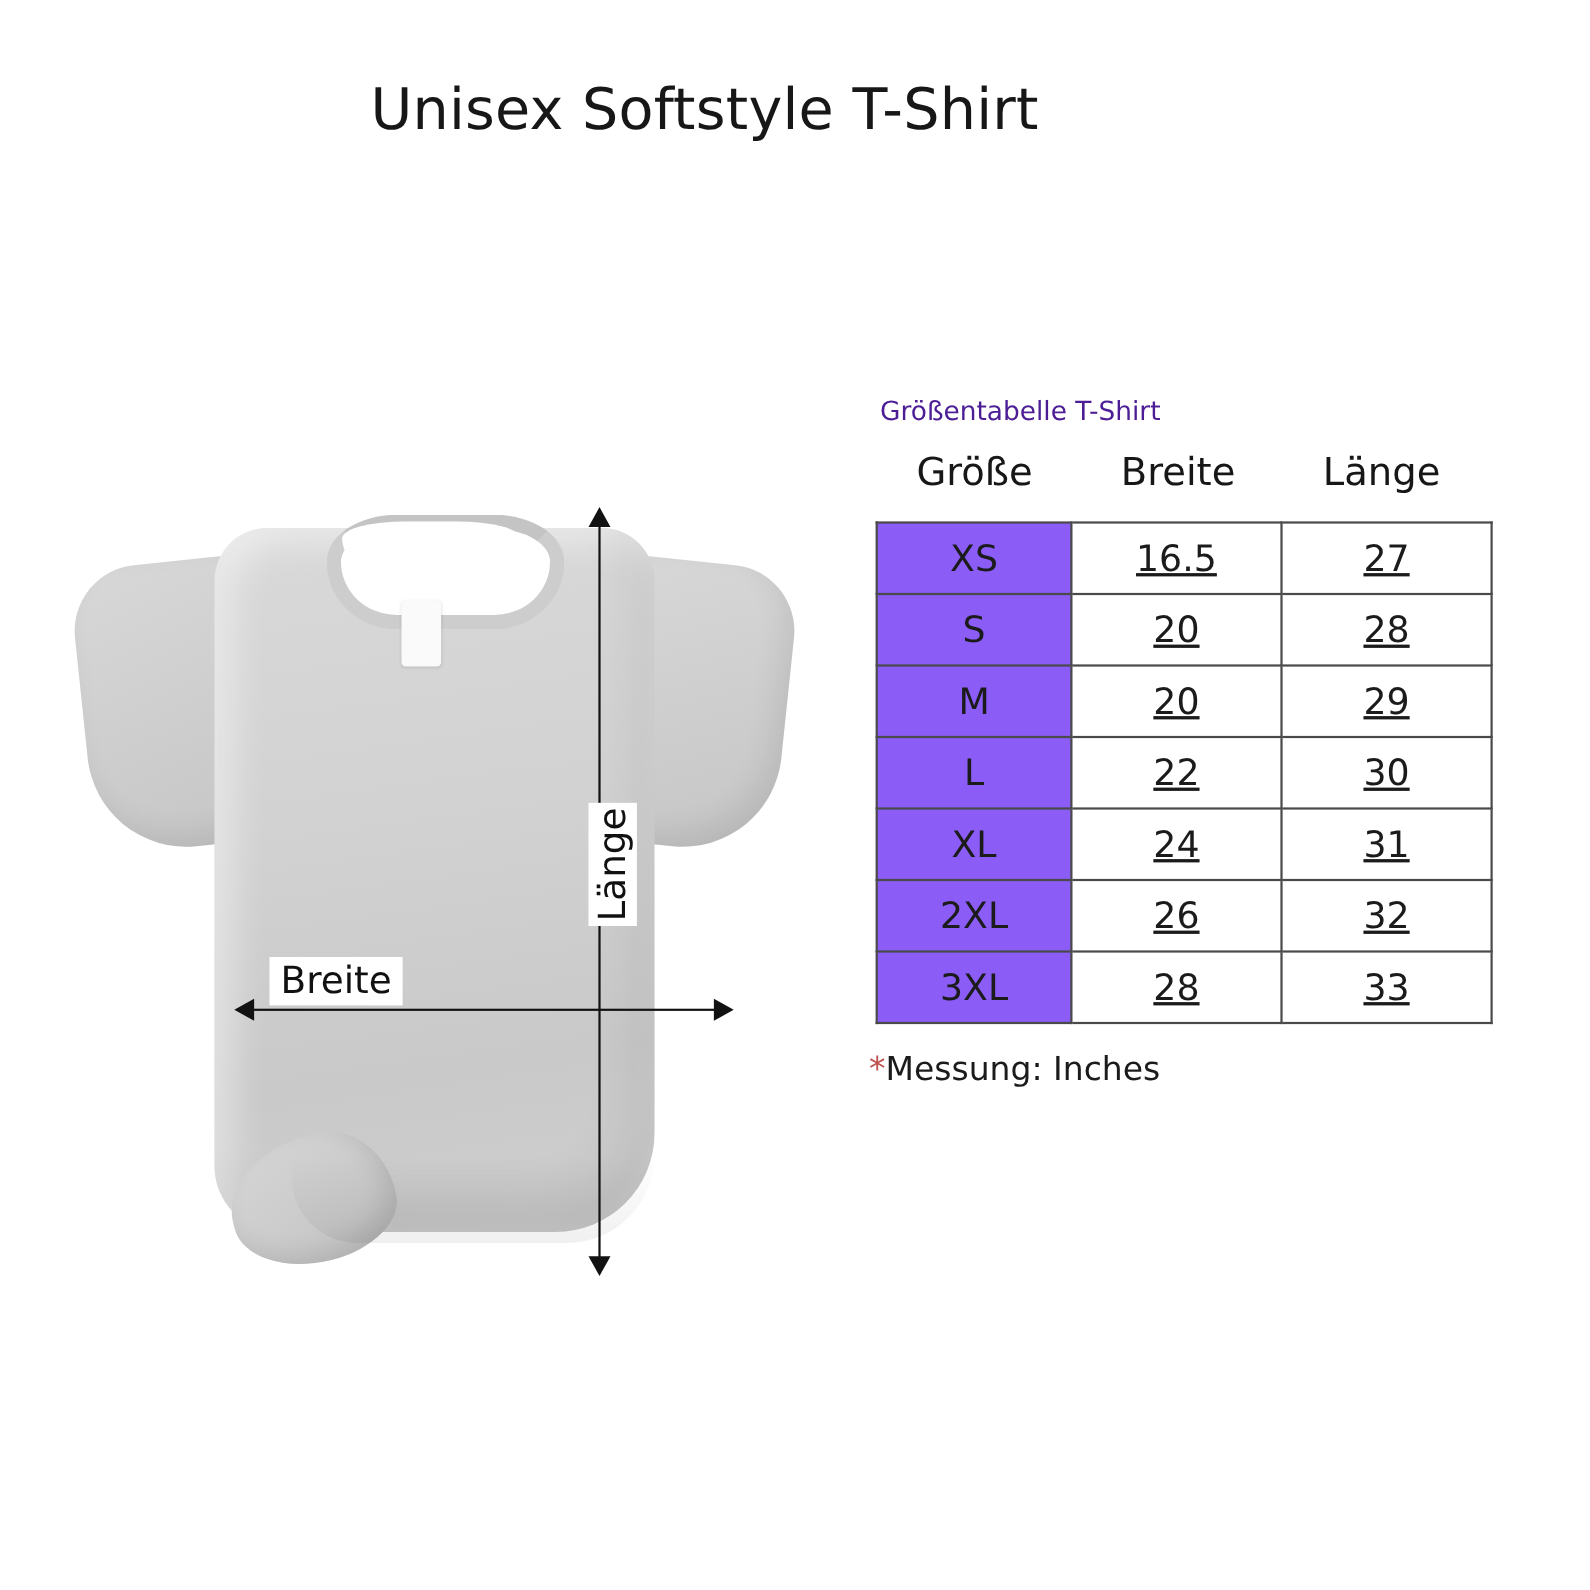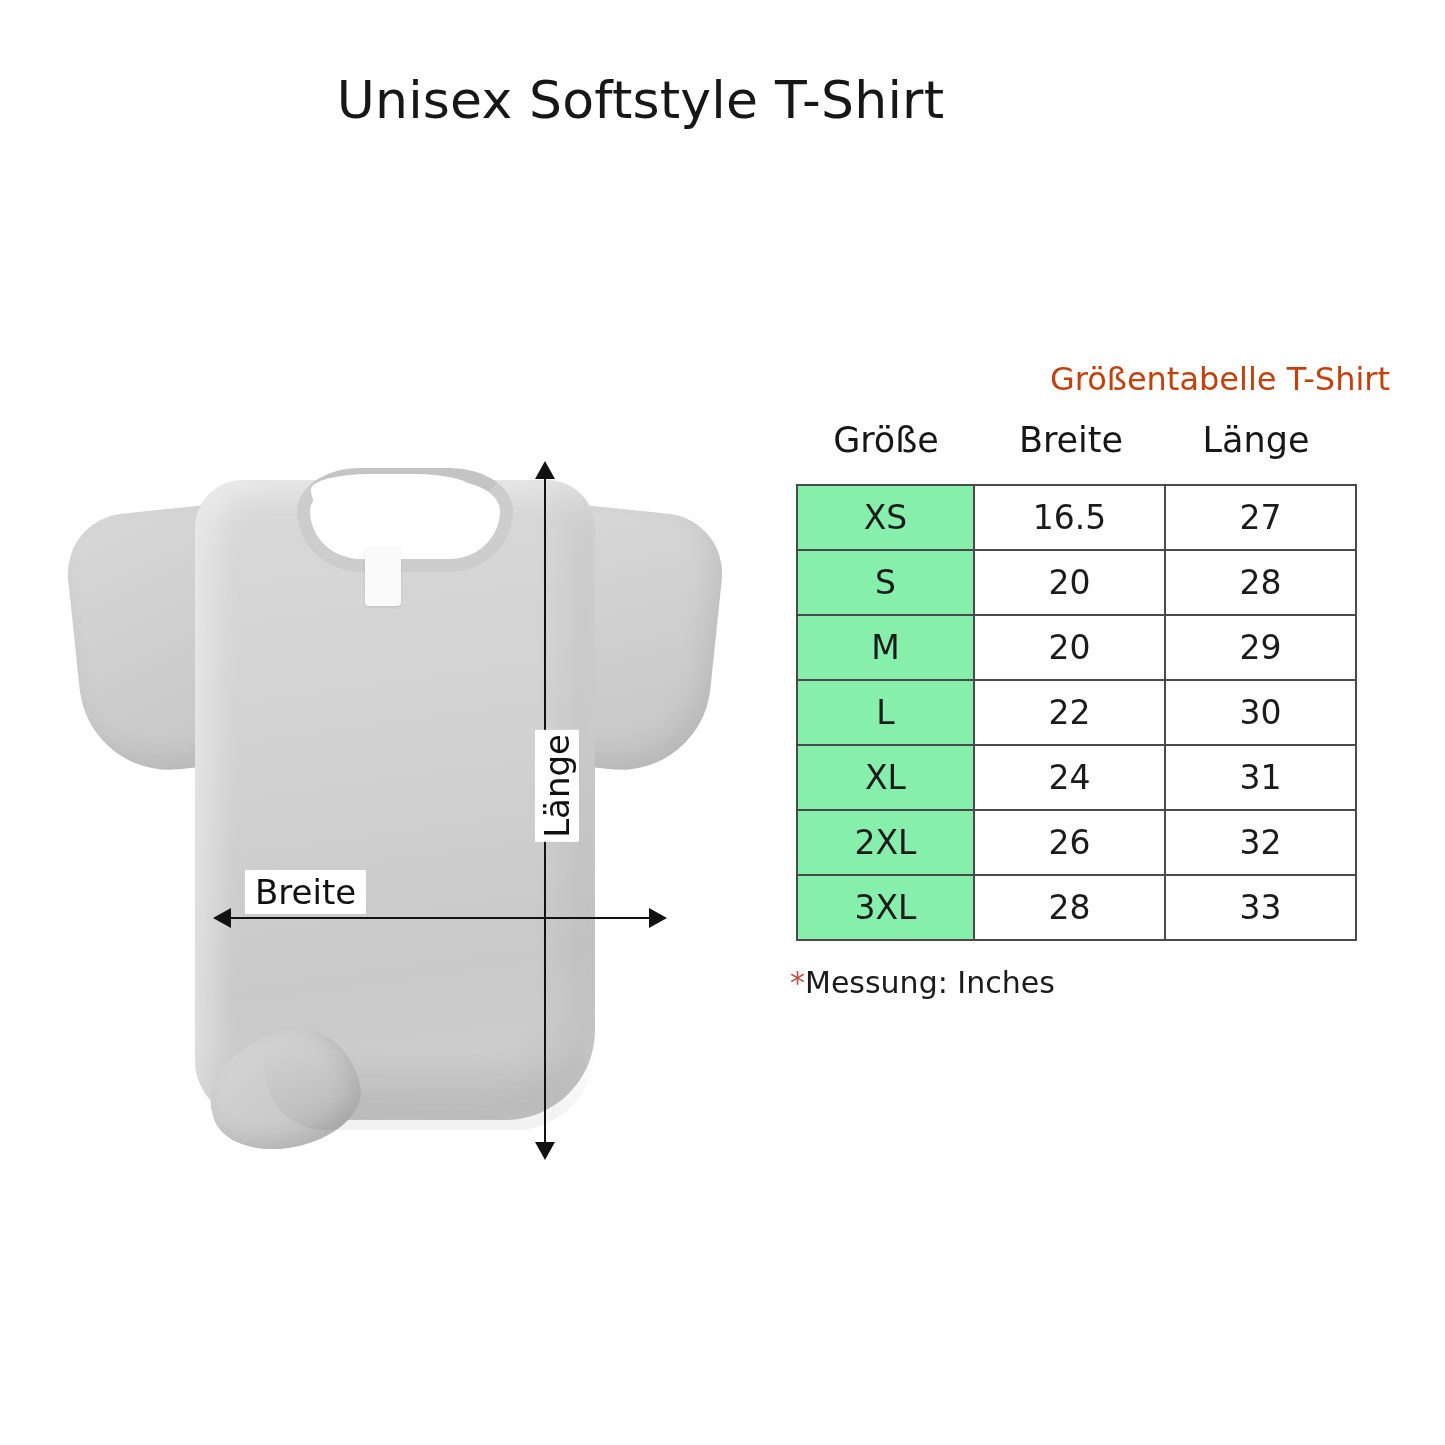--- a/index.html
+++ b/index.html
@@ -191,23 +191,23 @@
   }
 
   
   .table-area {
     position: absolute;
     left: 790px;
     top: 360px;
     width: 600px;
   }
   .table-caption {
-    text-align: right;
-    font-size: 32px;
-    color: #c2410c;
+    text-align: left;
+    font-size: 24px;
+    color: #4c1d95;
     margin: 0 0 22px 0;
     padding-left: 10px;
   }
   .head-row {
     display: flex;
     margin-bottom: 24px;
     padding-left: 6px;
   }
   .head-cell {
     font-size: 35px;
@@ -227,25 +227,26 @@
   table.size-table td {
     border: 2px solid #4a4a4a;
     height: 63px;
     text-align: center;
     font-size: 33px;
     color: #1b1b1b;
     padding: 0;
   }
   table.size-table td.size-col {
     width: 175px;
-    background: #86efac;
+    background: #8b5cf6;
   }
   table.size-table td.val-col {
     width: 189px;
     background: #ffffff;
+    text-decoration: underline;
   }
   .footnote {
     margin-top: 24px;
     padding-right: 6px;
     font-size: 30px;
     color: #1b1b1b;
   }
   .footnote .star { color: #c0504d; }
 </style>
 </head>

